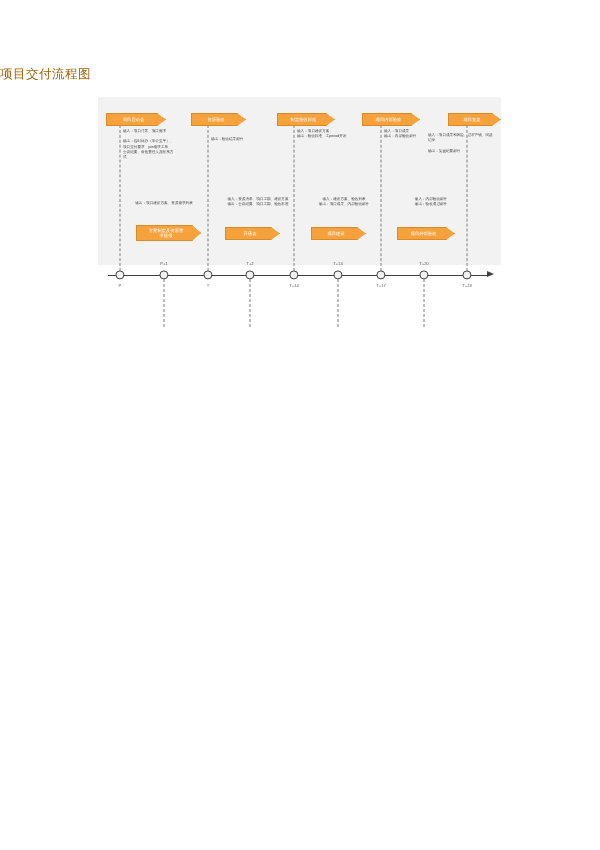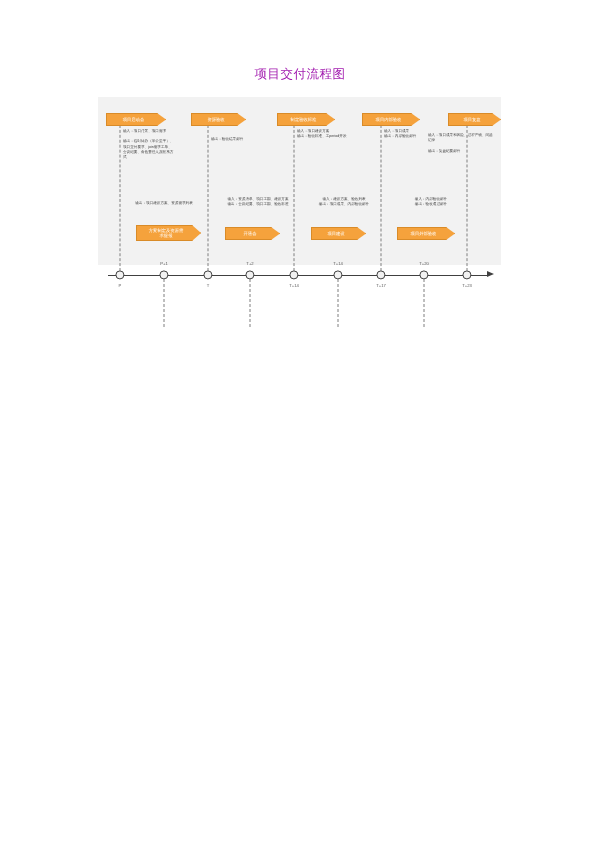--- a/index.html
+++ b/index.html
@@ -8,23 +8,23 @@
     background:#ffffff;
     font-family:"Liberation Sans","DejaVu Sans",sans-serif;
     overflow:hidden;
     position:relative;
   }
   #page{position:absolute;inset:0;background:#fff;}
 
   
   #doc-title{
     position:absolute;left:0;top:66px;width:600px;
-    text-align:center;
+    text-align:left;
     font-family:"Liberation Serif","DejaVu Serif",serif;
-    font-size:12.5px;color:#a21caf;letter-spacing:.5px;
+    font-size:12.5px;color:#a16207;letter-spacing:.5px;
     white-space:nowrap;
   }
 
   
   #chart-panel{
     position:absolute;left:98px;top:97px;
     width:403px;height:168px;
     background:#f2f2f2;
   }
   #plot{position:absolute;inset:0;}

